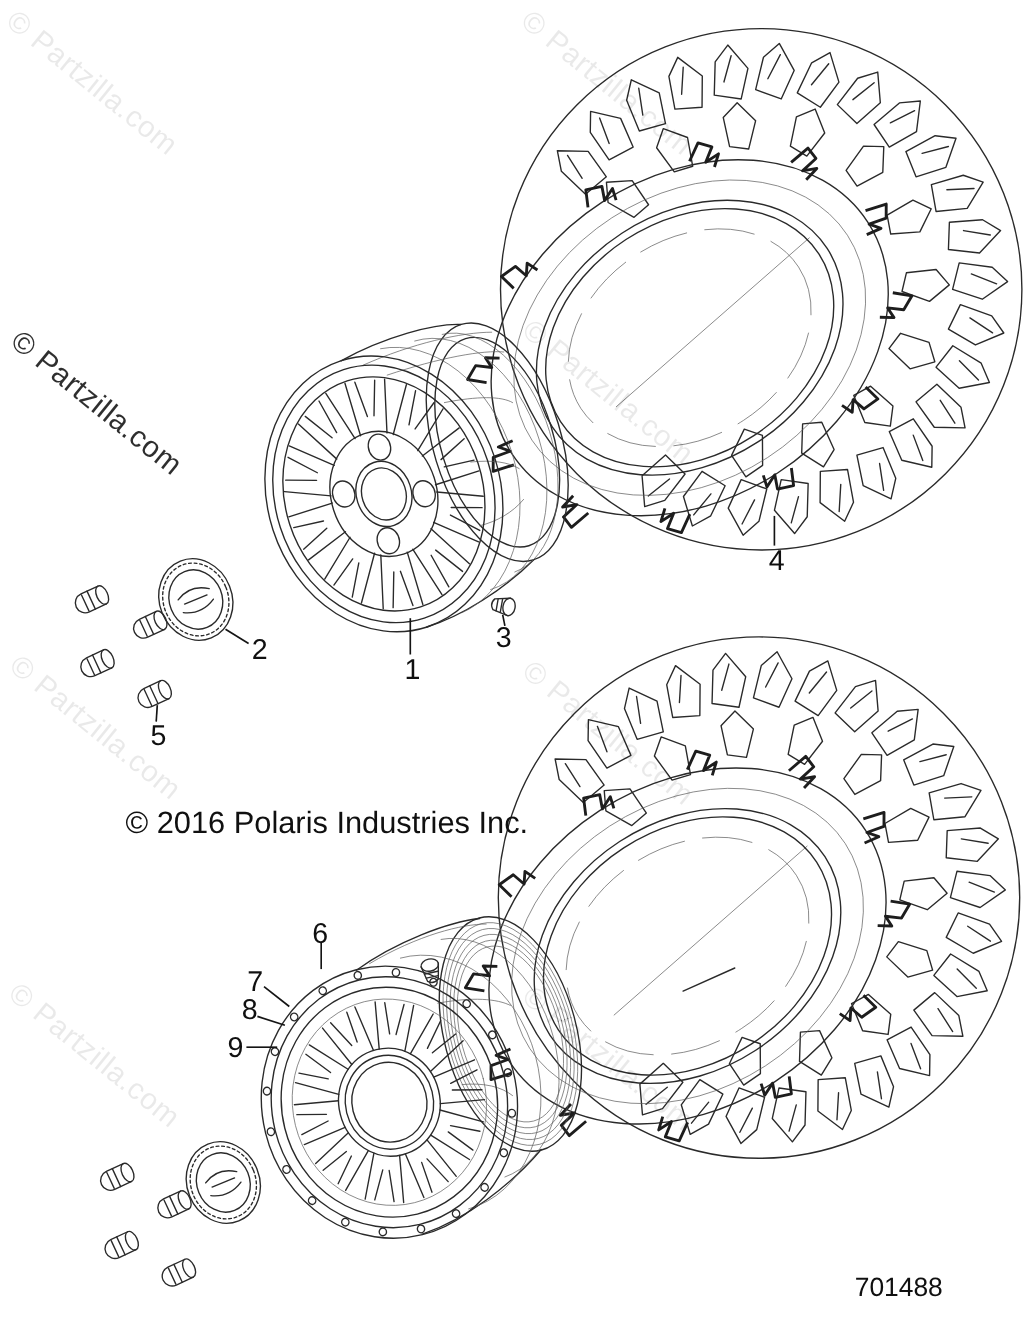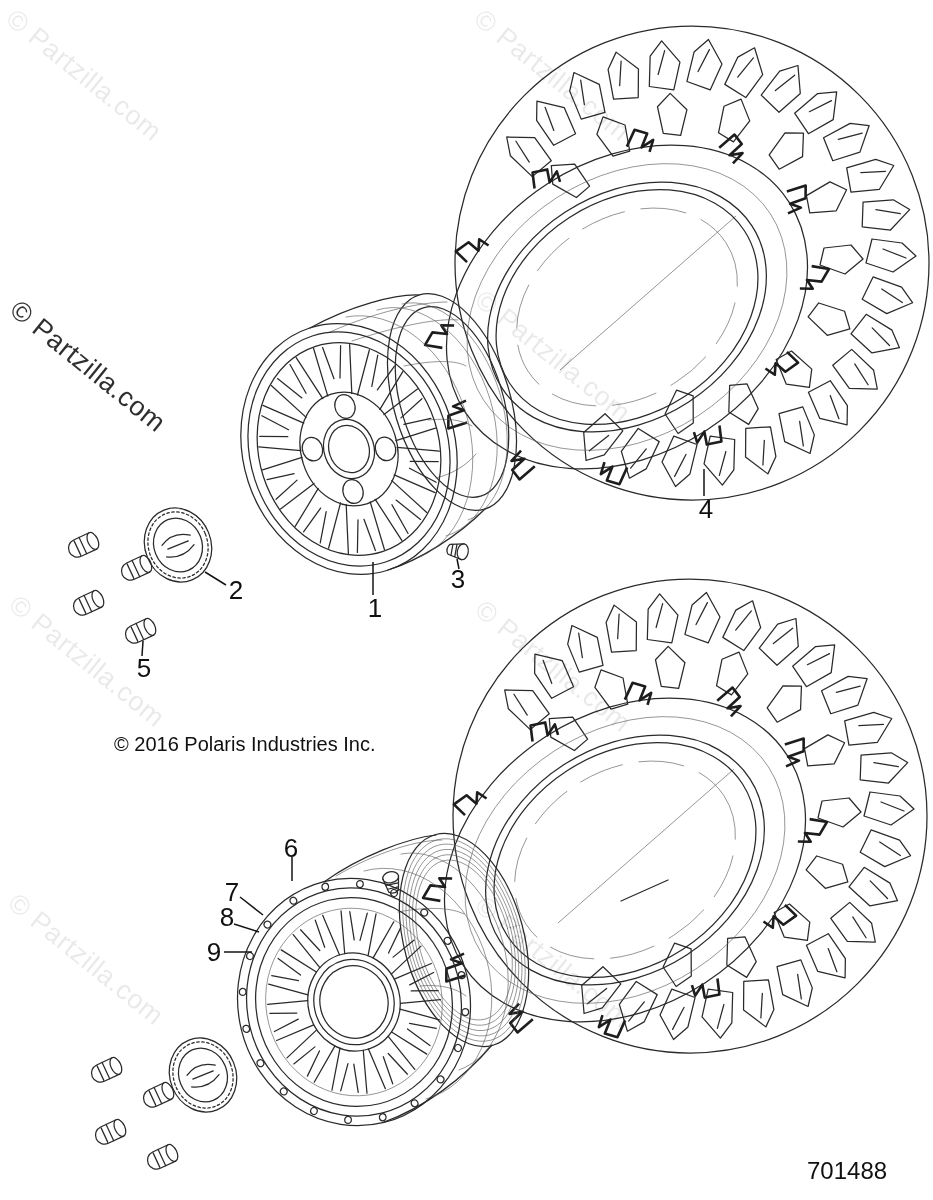--- a/index.html
+++ b/index.html
@@ -8,22 +8,22 @@
   .art{position:absolute;left:0;top:0}
   svg .s{fill:none;stroke:#2a2a2a;stroke-width:1.25;stroke-linejoin:round;stroke-linecap:round}
   svg .thin{fill:none;stroke:#5c5c5c;stroke-width:.65}
   svg .zz{fill:none;stroke:#1d1d1d;stroke-width:2.6;stroke-linejoin:round}
   svg .ld{fill:none;stroke:#141414;stroke-width:1.5}
   svg *{vector-effect:non-scaling-stroke}
   .wm{position:absolute;white-space:nowrap;font-size:27px;letter-spacing:.6px;
       color:rgba(0,0,0,0.085);transform:rotate(39deg);transform-origin:0 0;line-height:1}
   .wm.dark{color:rgba(0,0,0,0.82)}
   .callout{position:absolute;transform:translate(-50%,-50%);font-size:26px;color:#101010;line-height:1}
-  .copyright{position:absolute;left:114px;top:733px;font-size:20px;color:#101010;line-height:1.1}
-  .partnum{position:absolute;left:807px;top:1158px;font-size:24px;color:#101010;line-height:1.1}
+  .copyright{position:absolute;left:114px;top:733px;font-size:28px;color:#101010;line-height:1.1}
+  .partnum{position:absolute;left:777px;top:1158px;font-size:24px;color:#101010;line-height:1.1}
 </style>
 </head>
 <body>
 
 <div class="page">
 
   <svg class="art" width="933" height="1200" viewBox="0 0 933 1200">
     <defs>
       <g id="lugO">
         <path d="M 180 -24 l 30 4 14 13 -23 16 -27 -9 z"></path>

